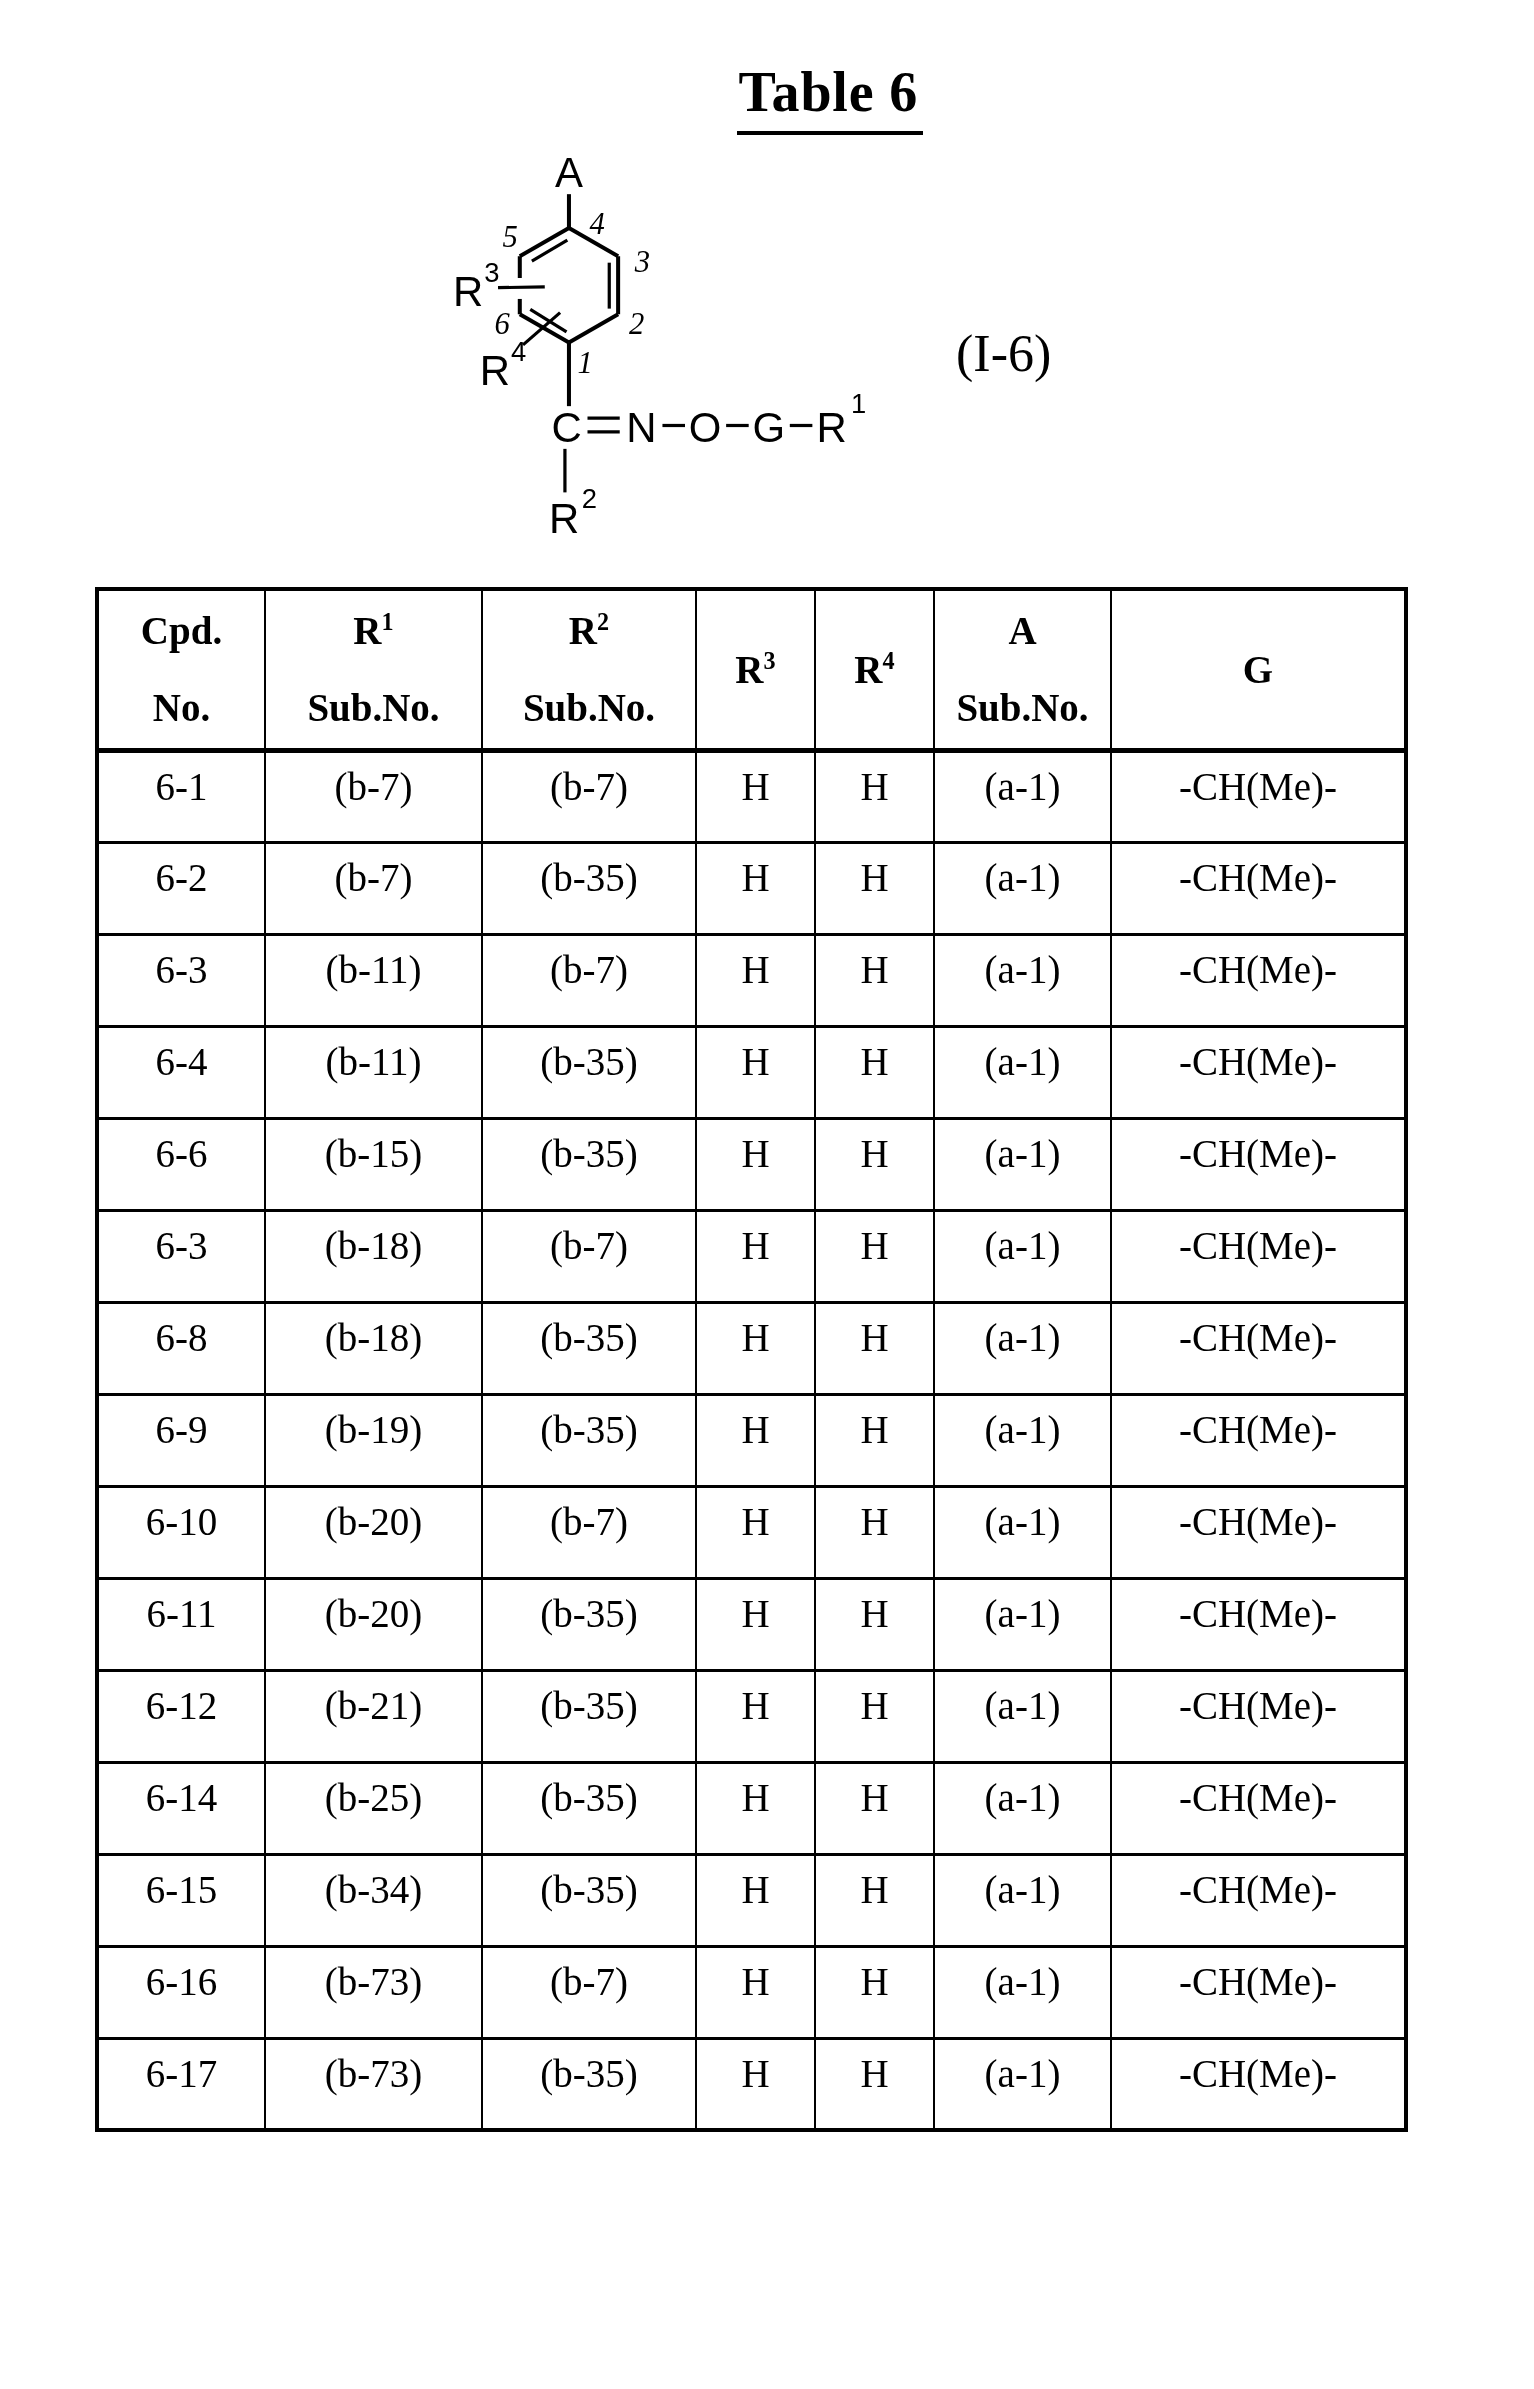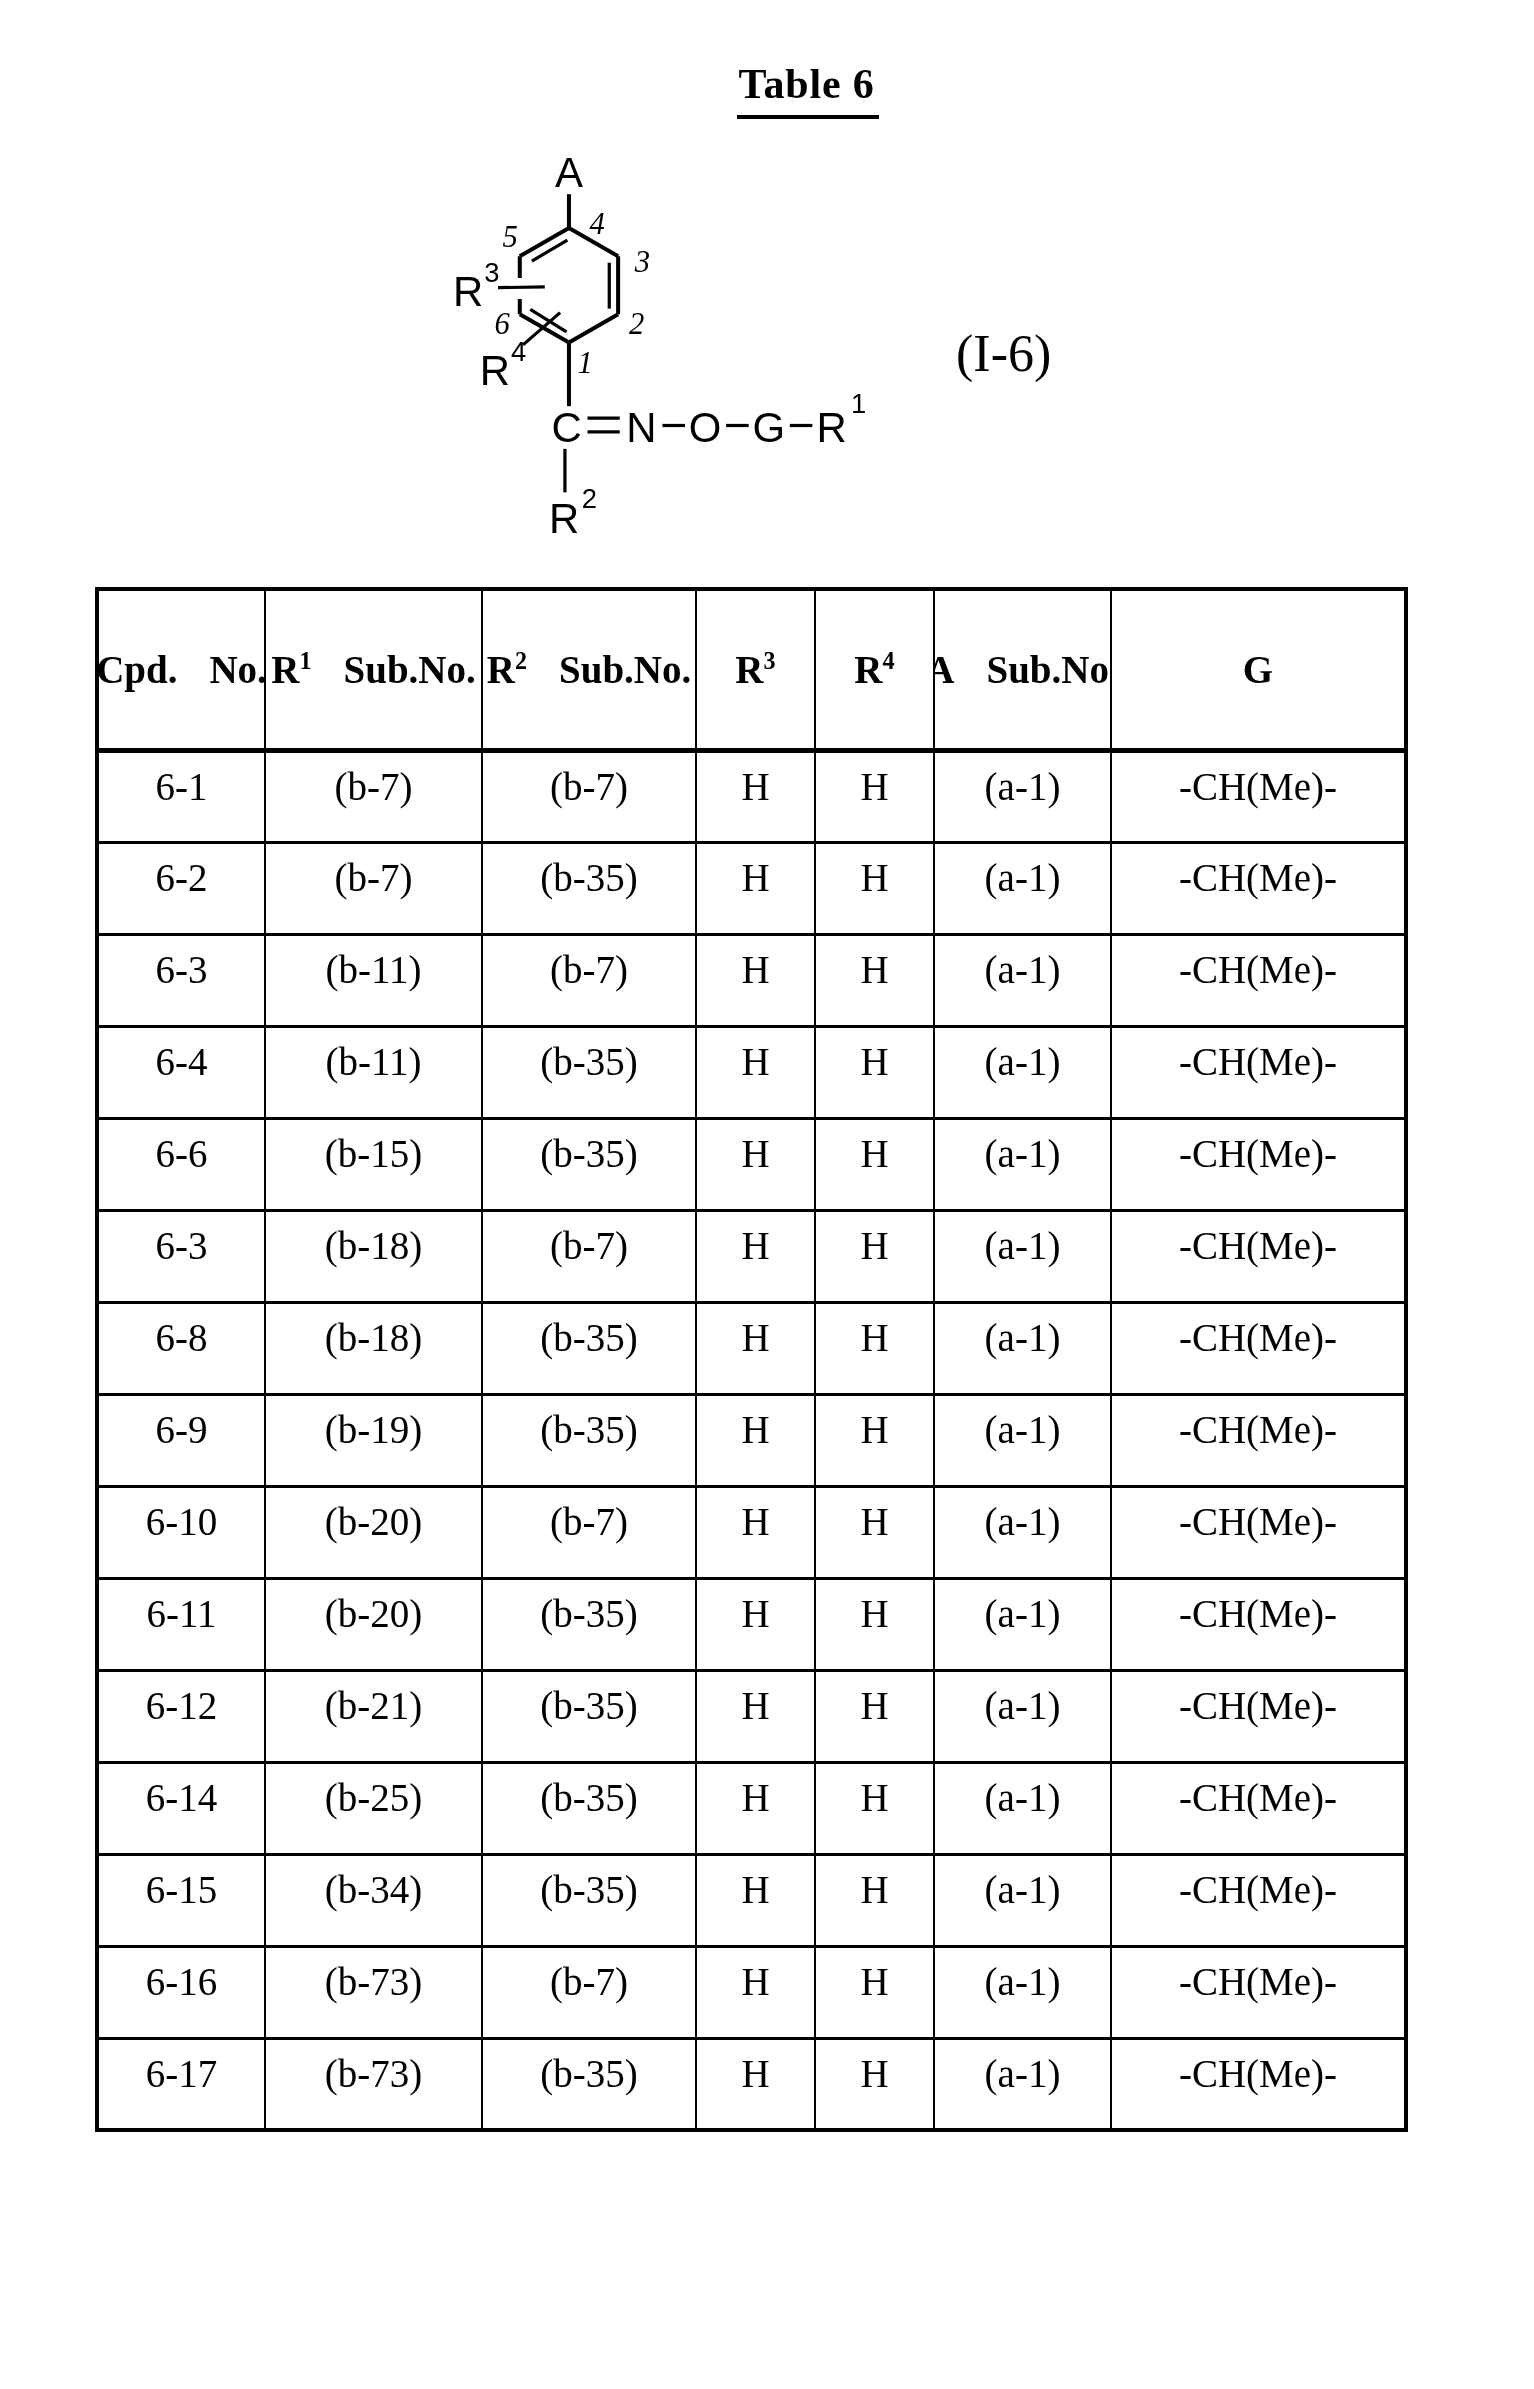--- a/index.html
+++ b/index.html
@@ -4,21 +4,21 @@
 <style>
   html,body{margin:0;padding:0;background:#e8e8e8;}
   .page{
     position:relative;width:1535px;height:2389px;background:#ffffff;
     color:#000;font-family:"Liberation Serif","DejaVu Serif",serif;
     margin:0 auto;overflow:hidden;
   }
   
   .title{
     position:absolute;left:737px;top:60px;
-    font-size:42px;font-weight:bold;letter-spacing:0.8px;
+    font-size:56px;font-weight:bold;letter-spacing:0.8px;
     border-bottom:4px solid #000;padding:0 4.8px 7.3px 1.6px;
   }
   
   .structure{position:absolute;left:435px;top:145px;width:629px;height:403px;}
   .structure line{stroke:#000;stroke-width:5;}
   .structure .thin{stroke-width:4;}
   .atom{font-family:"Liberation Sans","DejaVu Sans",sans-serif;font-size:52px;fill:#000;}
   .atom-sup{font-family:"Liberation Sans","DejaVu Sans",sans-serif;font-size:34px;fill:#000;}
   .locant{font-family:"Liberation Serif","DejaVu Serif",serif;font-style:italic;font-size:38px;fill:#000;}
   .formula-label{position:absolute;left:956px;top:324px;font-size:52px;}
@@ -31,21 +31,21 @@
   table.compound th,table.compound td{
     border-left:2.4px solid #000;border-right:2.4px solid #000;
     border-top:3.2px solid #000;border-bottom:3.2px solid #000;
     text-align:center;font-size:39px;color:#000;
     overflow:hidden;
   }
   table.compound thead th{
     height:161px;font-weight:bold;vertical-align:middle;
     border-bottom:5.6px solid #000;box-sizing:border-box;
   }
-  .hcell{display:flex;flex-direction:row;justify-content:center;align-items:center;gap:32px;}
+  .hcell{display:flex;flex-direction:column;justify-content:center;align-items:center;gap:32px;}
   table.compound tbody td{
     height:92px;box-sizing:border-box;vertical-align:top;
     padding-top:14.5px;line-height:1;
   }
   sup.s{font-size:62%;vertical-align:super;line-height:0;}
 </style>
 </head>
 <body>
 
 <div class="page">

